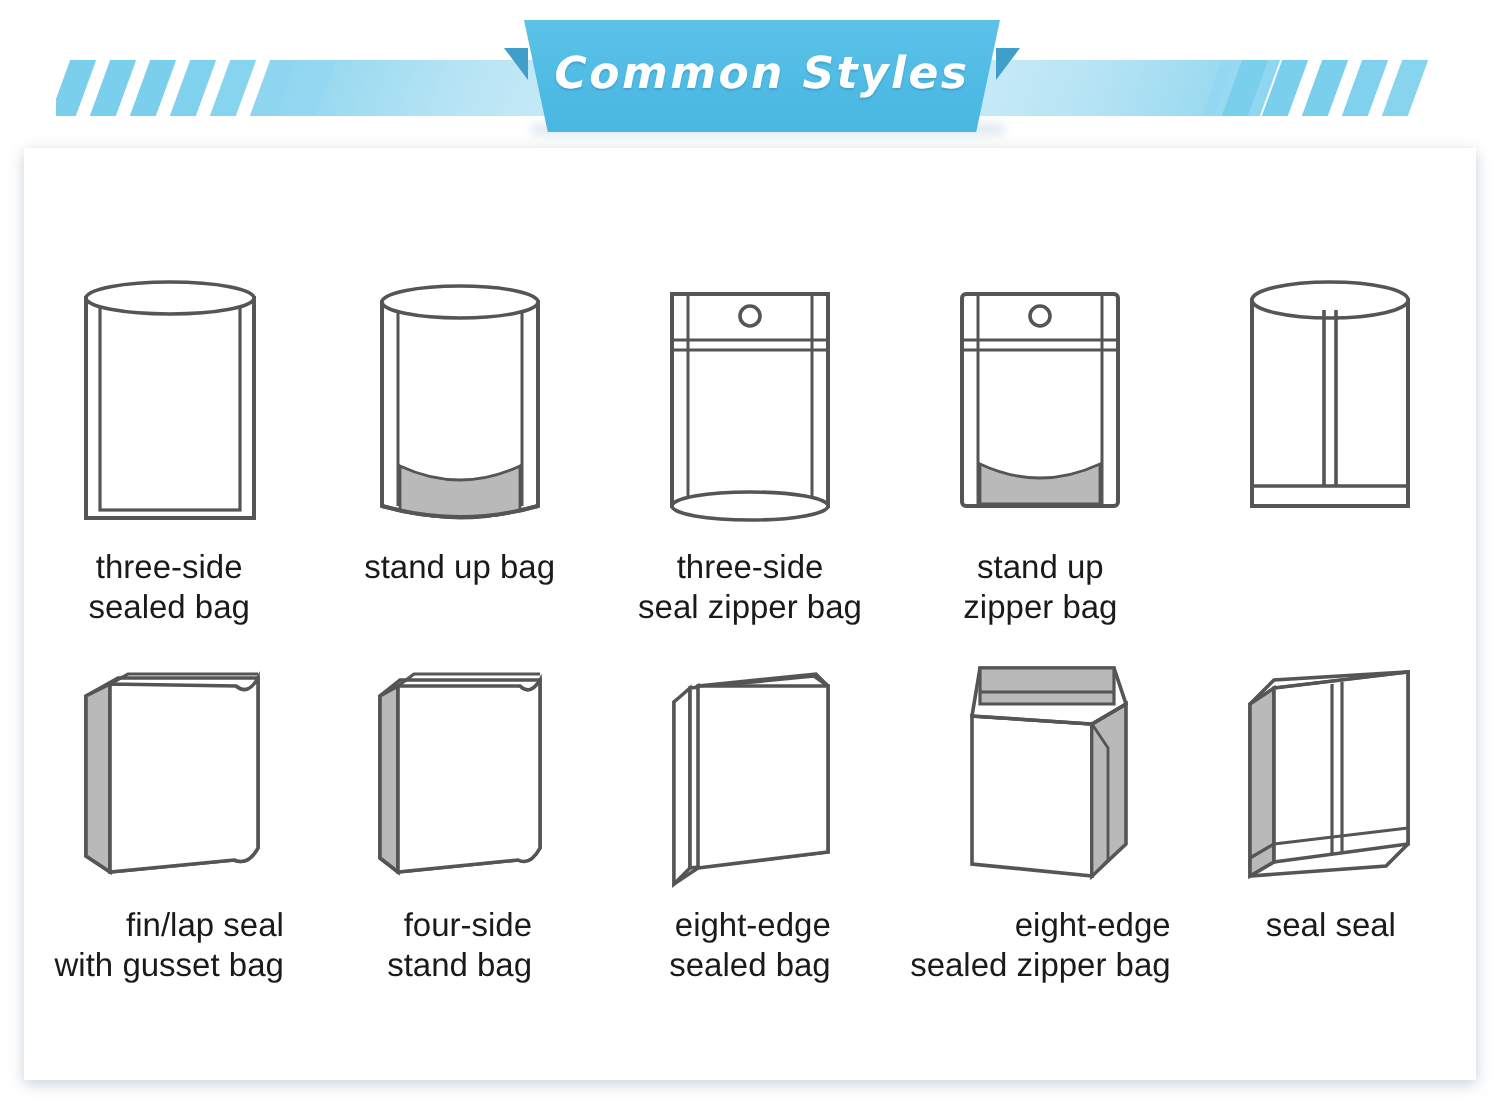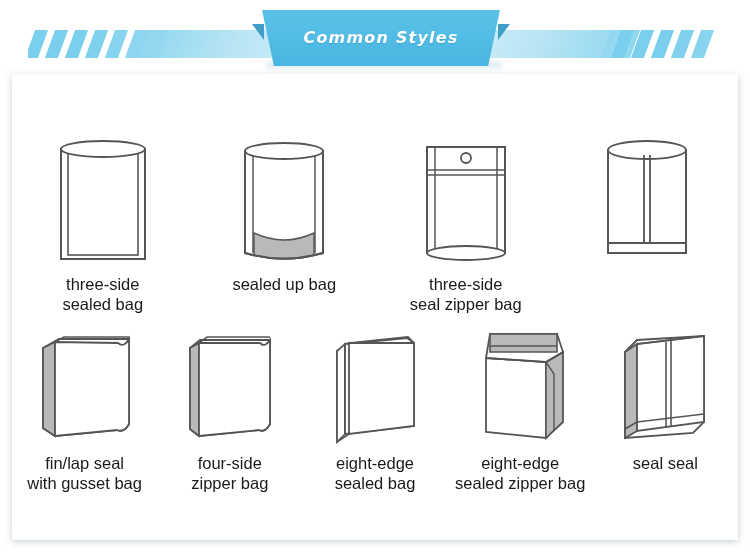--- a/index.html
+++ b/index.html
@@ -57,21 +57,21 @@
   }
   .banner{
     position:absolute;left:10px;top:0px;width:238px;height:56px;
     background:linear-gradient(to bottom,#5bc2e7 0%,#4fbbe4 60%,#49b7e2 100%);
     clip-path:polygon(0 0,100% 0,95% 100%,5% 100%);
     display:flex;align-items:center;justify-content:center;
   }
   .banner-title{
     color:#ffffff;
     font-family:"DejaVu Sans", sans-serif;
-    font-size:16px;
+    font-size:22px;
     font-style:italic;
     font-weight:bold;
     letter-spacing:1.2px;
     text-shadow:0 1px 1px rgba(40,120,160,.35);
     white-space:nowrap;
     padding-bottom:2px;
   }
 
   
   .card{
@@ -98,21 +98,21 @@
   .r2 .art{height:120px;}
   .caption{
     margin-top:9px;
     text-align:center;
     font-size:16.5px;
     color:#1a1a1a;
     line-height:1.22;
     font-family:"Liberation Sans", sans-serif;
     white-space:pre-line;
   }
-  .r2 .caption{}
+  .r2 .caption{text-align:right;}
 </style>
 </head>
 <body>
 
 <div class="header">
 
   <div class="bar-fade-left"></div>
   <div class="bar-fade-right"></div>
 
   <div class="stripe-band left">
@@ -164,39 +164,54 @@
       <div class="art">
         <svg width="110" height="132" viewBox="0 0 110 132">
           <path d="M16 18 L16 120 Q55 131 94 120 L94 18 Z" fill="#fff" stroke="#555" stroke-width="2"></path>
           <path d="M25 100 Q55 114 85 100 L85 122 Q55 130 25 122 Z" fill="#b9b9b9" stroke="#555" stroke-width="1.4"></path>
           <path d="M16 120 Q55 131 94 120" fill="none" stroke="#555" stroke-width="2"></path>
           <line x1="24" y1="19" x2="24" y2="120" stroke="#555" stroke-width="1.5"></line>
           <line x1="86" y1="19" x2="86" y2="120" stroke="#555" stroke-width="1.5"></line>
           <ellipse cx="55" cy="18" rx="39" ry="8" fill="#fff" stroke="#555" stroke-width="1.8"></ellipse>
         </svg>
       </div>
-      <div class="caption">sealed up bag</div>
+      <div class="caption">stand up bag</div>
     </div>
 
     <div class="cell">
       <div class="art">
         <svg width="110" height="132" viewBox="0 0 110 132">
           <rect x="16" y="14" width="78" height="106" fill="#fff" stroke="#555" stroke-width="2"></rect>
           <line x1="24" y1="15" x2="24" y2="119" stroke="#555" stroke-width="1.5"></line>
           <line x1="86" y1="15" x2="86" y2="119" stroke="#555" stroke-width="1.5"></line>
           <line x1="16" y1="37" x2="94" y2="37" stroke="#555" stroke-width="1.6"></line>
           <line x1="16" y1="42" x2="94" y2="42" stroke="#555" stroke-width="1.6"></line>
           <circle cx="55" cy="25" r="5" fill="#fff" stroke="#555" stroke-width="1.8"></circle>
           <ellipse cx="55" cy="120" rx="39" ry="7" fill="#fff" stroke="#555" stroke-width="1.8"></ellipse>
         </svg>
       </div>
       <div class="caption">three-side
 seal zipper bag</div>
     </div>
 
+    <div class="cell">
+      <div class="art">
+        <svg width="110" height="132" viewBox="0 0 110 132">
+          <rect x="16" y="14" width="78" height="106" rx="2" fill="#fff" stroke="#555" stroke-width="2"></rect>
+          <line x1="24" y1="15" x2="24" y2="119" stroke="#555" stroke-width="1.5"></line>
+          <line x1="86" y1="15" x2="86" y2="119" stroke="#555" stroke-width="1.5"></line>
+          <line x1="16" y1="37" x2="94" y2="37" stroke="#555" stroke-width="1.6"></line>
+          <line x1="16" y1="42" x2="94" y2="42" stroke="#555" stroke-width="1.6"></line>
+          <circle cx="55" cy="25" r="5" fill="#fff" stroke="#555" stroke-width="1.8"></circle>
+          <path d="M25 99 Q55 113 85 99 L85 119 L25 119 Z" fill="#b9b9b9" stroke="#555" stroke-width="1.4"></path>
+        </svg>
+      </div>
+      <div class="caption">stand up
+zipper bag</div>
+    </div>
 
     <div class="cell">
       <div class="art">
         <svg width="110" height="132" viewBox="0 0 110 132">
           <rect x="16" y="17" width="78" height="103" fill="#fff" stroke="#555" stroke-width="2"></rect>
           <ellipse cx="55" cy="17" rx="39" ry="9" fill="#fff" stroke="#555" stroke-width="1.8"></ellipse>
           <line x1="52" y1="22" x2="52" y2="110" stroke="#555" stroke-width="1.8"></line>
           <line x1="58" y1="22" x2="58" y2="110" stroke="#555" stroke-width="1.8"></line>
           <line x1="16" y1="110" x2="94" y2="110" stroke="#555" stroke-width="1.8"></line>
         </svg>
@@ -222,21 +237,21 @@
     <div class="cell">
       <div class="art">
         <svg width="120" height="118" viewBox="0 0 120 118">
           <path d="M20 22 L30 14 L100 14 L100 98 Q95 107 89 104 L29 110 L20 103 Z" fill="#fff" stroke="#555" stroke-width="1.8"></path>
           <path d="M20 22 L29 17 L29 110 L20 103 Z" fill="#b9b9b9" stroke="#555" stroke-width="1.8"></path>
           <path d="M29 17 L29 110 L89 104 Q95 107 100 98 L100 14 Q95 22 90 17 Z" fill="#fff" stroke="#555" stroke-width="1.8"></path>
           <path d="M29 17 L37 11 L100 11" fill="none" stroke="#555" stroke-width="1.6"></path>
         </svg>
       </div>
       <div class="caption">four-side
-zipper bag</div>
+stand bag</div>
     </div>
 
     <div class="cell">
       <div class="art">
         <svg width="120" height="118" viewBox="0 0 120 118">
           <path d="M22 25 L34 17 L34 108 L22 116 Z" fill="#fff" stroke="#555" stroke-width="1.7"></path>
           <path d="M22 25 L22 116 L30 108 L30 18 Z" fill="#fff" stroke="#555" stroke-width="1.7"></path>
           <path d="M30 18 L92 12 L99 17 L99 100 L30 108 Z" fill="#fff" stroke="#555" stroke-width="1.8"></path>
           <path d="M34 17 L34 108 L99 100 L99 17 Z" fill="#fff" stroke="#555" stroke-width="1.8"></path>
           <path d="M34 17 L93 11 L99 17" fill="none" stroke="#555" stroke-width="1.7"></path>

